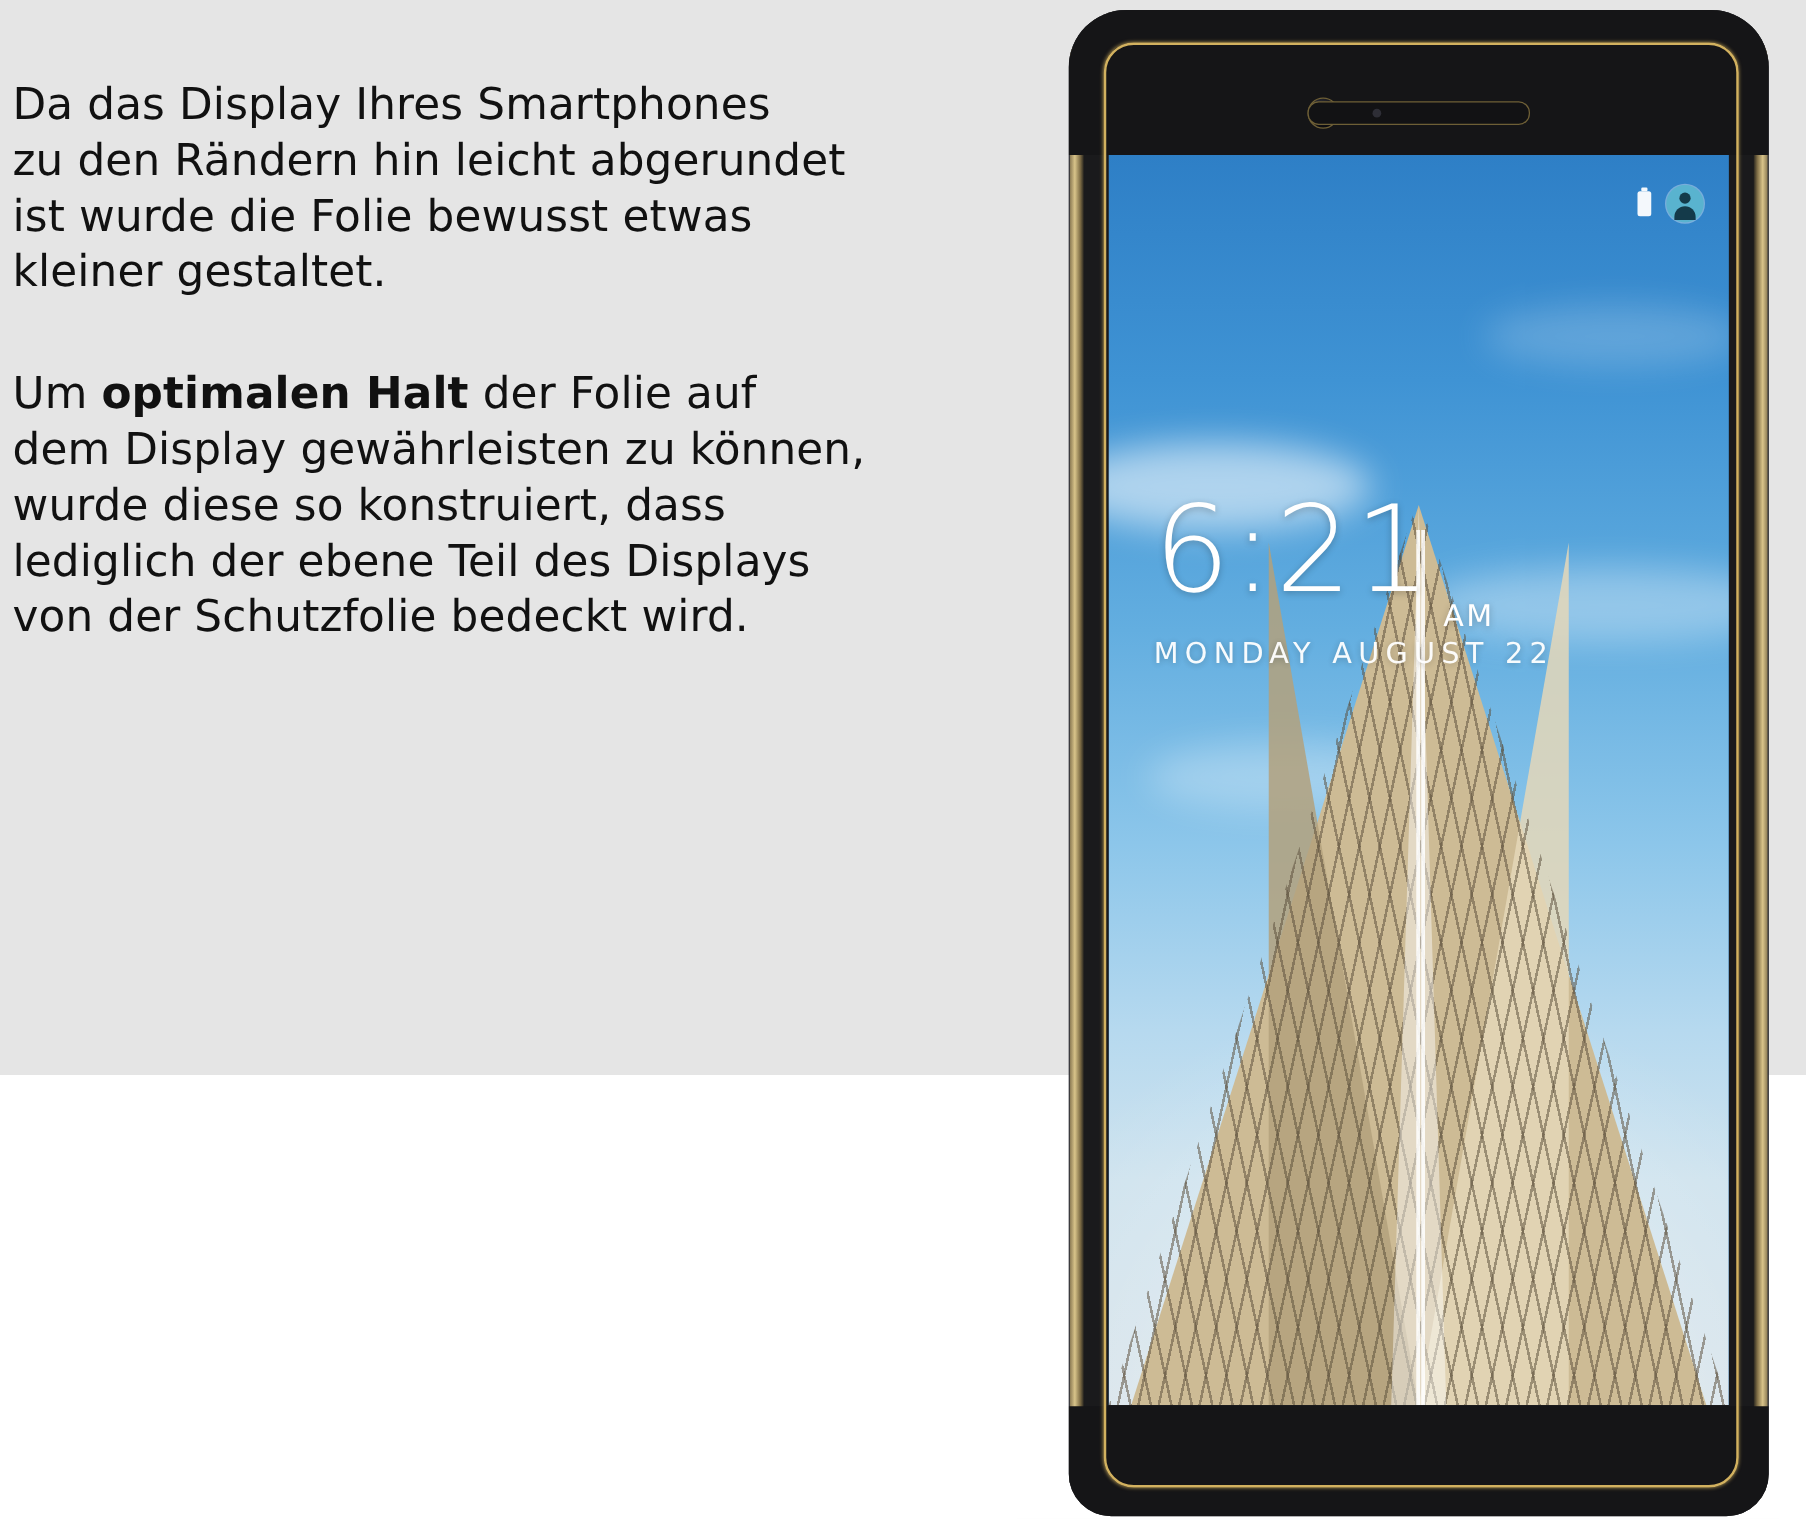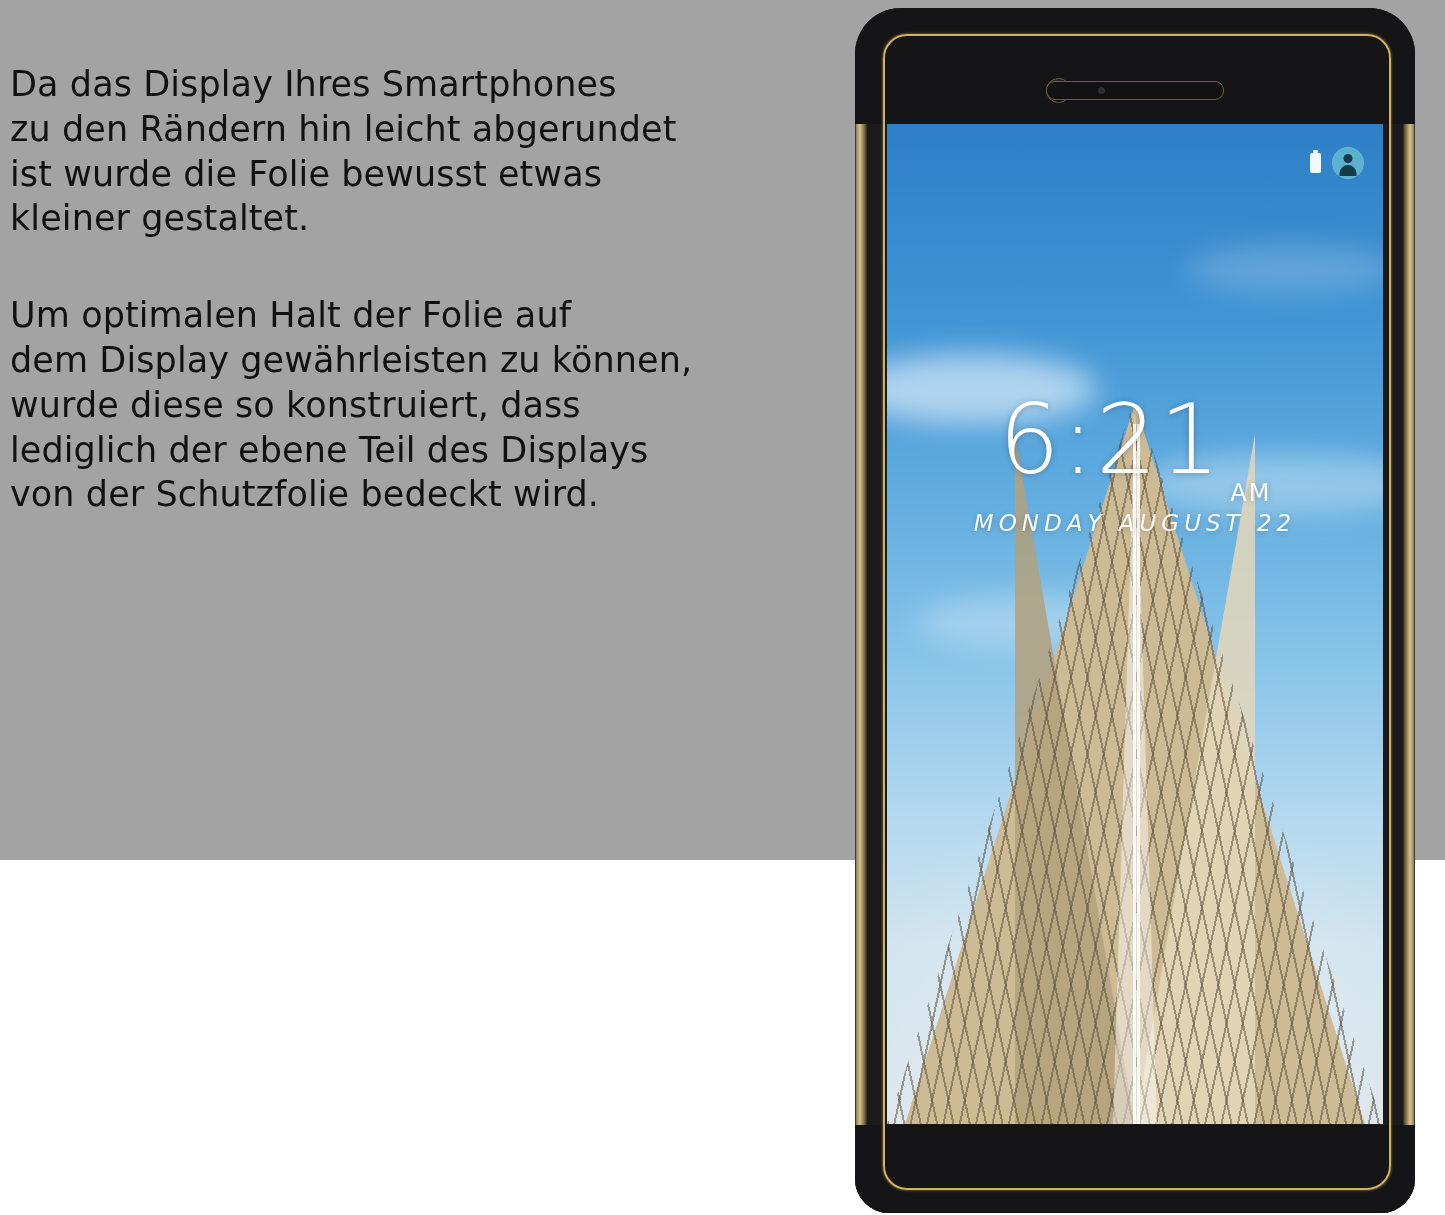--- a/index.html
+++ b/index.html
@@ -11,41 +11,41 @@
     width: 1445px;
     height: 1215px;
     overflow: hidden;
     font-family: "DejaVu Sans", "Liberation Sans", sans-serif;
     color: #1a1a1a;
   }
   .page {
     position: relative;
     width: 1445px;
     height: 860px;
-    background: #a3a3a3;
+    background: #e5e5e5;
   }
 
   
   .text-col {
     position: absolute;
     left: 10px;
     top: 62px;
     width: 790px;
   }
   .para {
     font-size: 35px;
     line-height: 1.28;
     letter-spacing: 0.1px;
     color: #111111;
     white-space: pre-line;
   }
   .para.p1 { margin: 0 0 0 0; }
   .para.p2 { margin: 52px 0 0 0; }
   .para.p3 { margin: 128px 0 0 0; }
-  .para b { font-weight: 400; }
+  .para b { font-weight: 700; }
 
   
   .phone-wrap {
     position: absolute;
     left: 855px;
     top: 8px;
     width: 560px;
     height: 1205px;
   }
   .phone-body {
@@ -274,24 +274,24 @@
     width: 17px; height: 11px;
     border-radius: 9px 9px 0 0;
     background: #143a4a;
   }
 
   
   .clock {
     position: absolute;
     left: 0; right: 0;
     top: 268px;
-    text-align: center;
     z-index: 5;
     color: #ffffff;
     text-shadow: 0 1px 6px rgba(0,0,0,.25);
+    padding-left: 36px;
   }
   .clock .time {
     font-family: "DejaVu Sans", "Liberation Sans", sans-serif;
     font-size: 96px;
     font-weight: 300;
     letter-spacing: 2px;
     line-height: 1;
     display: inline-block;
   }
   .clock .ampm {
@@ -303,21 +303,20 @@
     display: inline-block;
     position: relative;
     top: 28px;
   }
   .clock .date {
     margin-top: 22px;
     font-size: 23px;
     letter-spacing: 5px;
     font-weight: 400;
     opacity: .95;
-    font-style: italic;
   }
 
   
   .bottom-bezel {
     position: absolute;
     left: 0; right: 0; bottom: 0;
     height: 88px;
     background: #151517;
     z-index: 4;
   }

